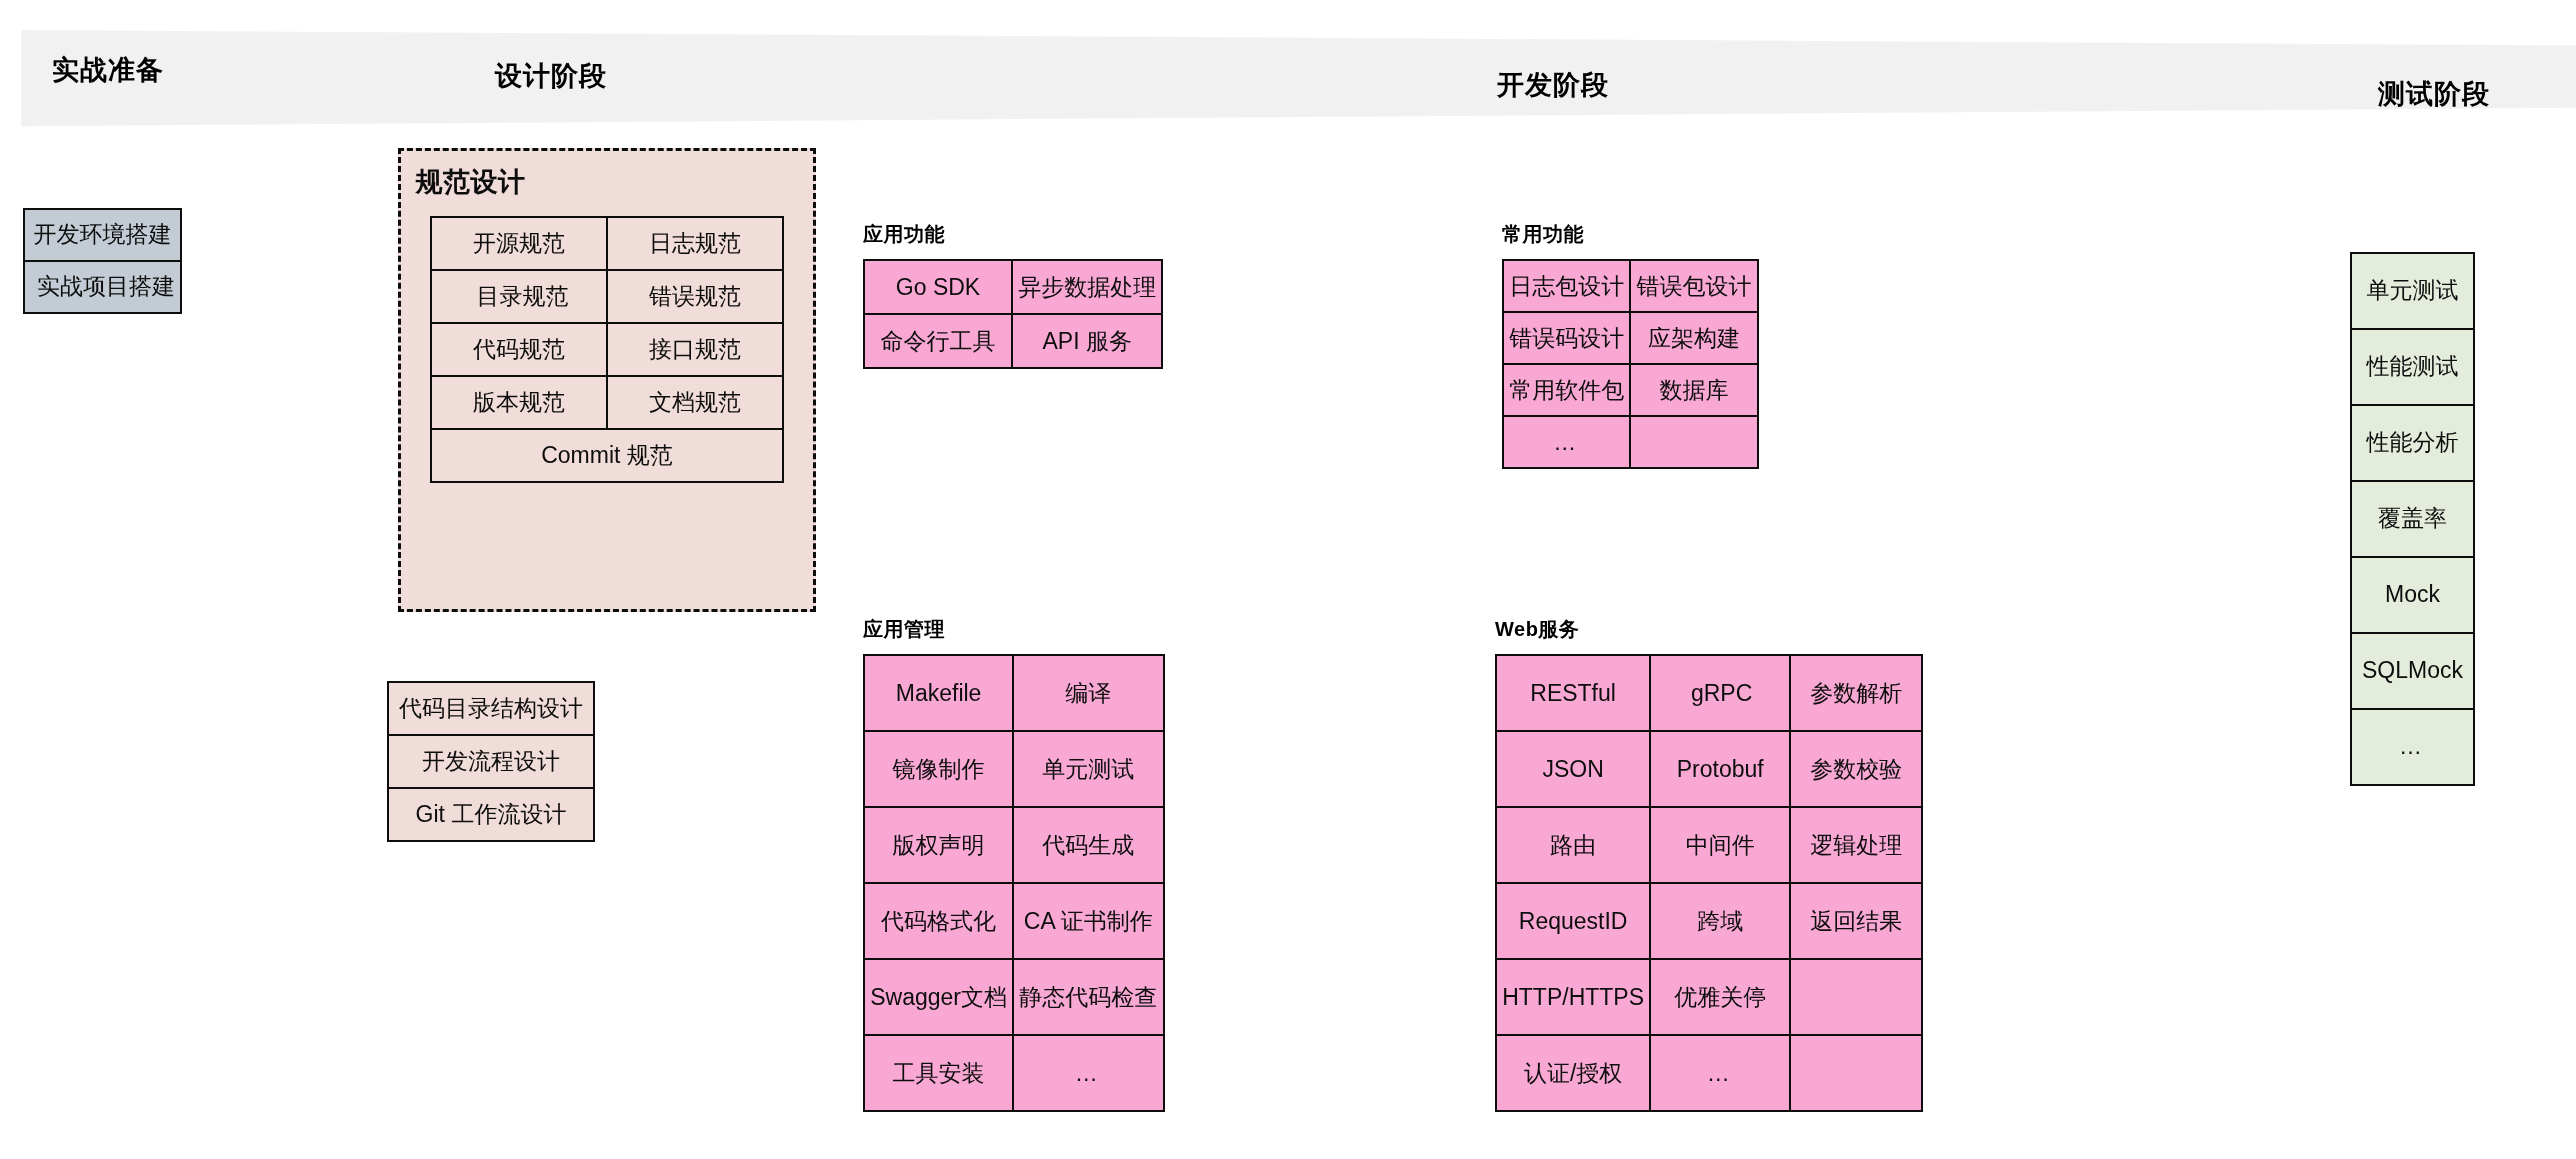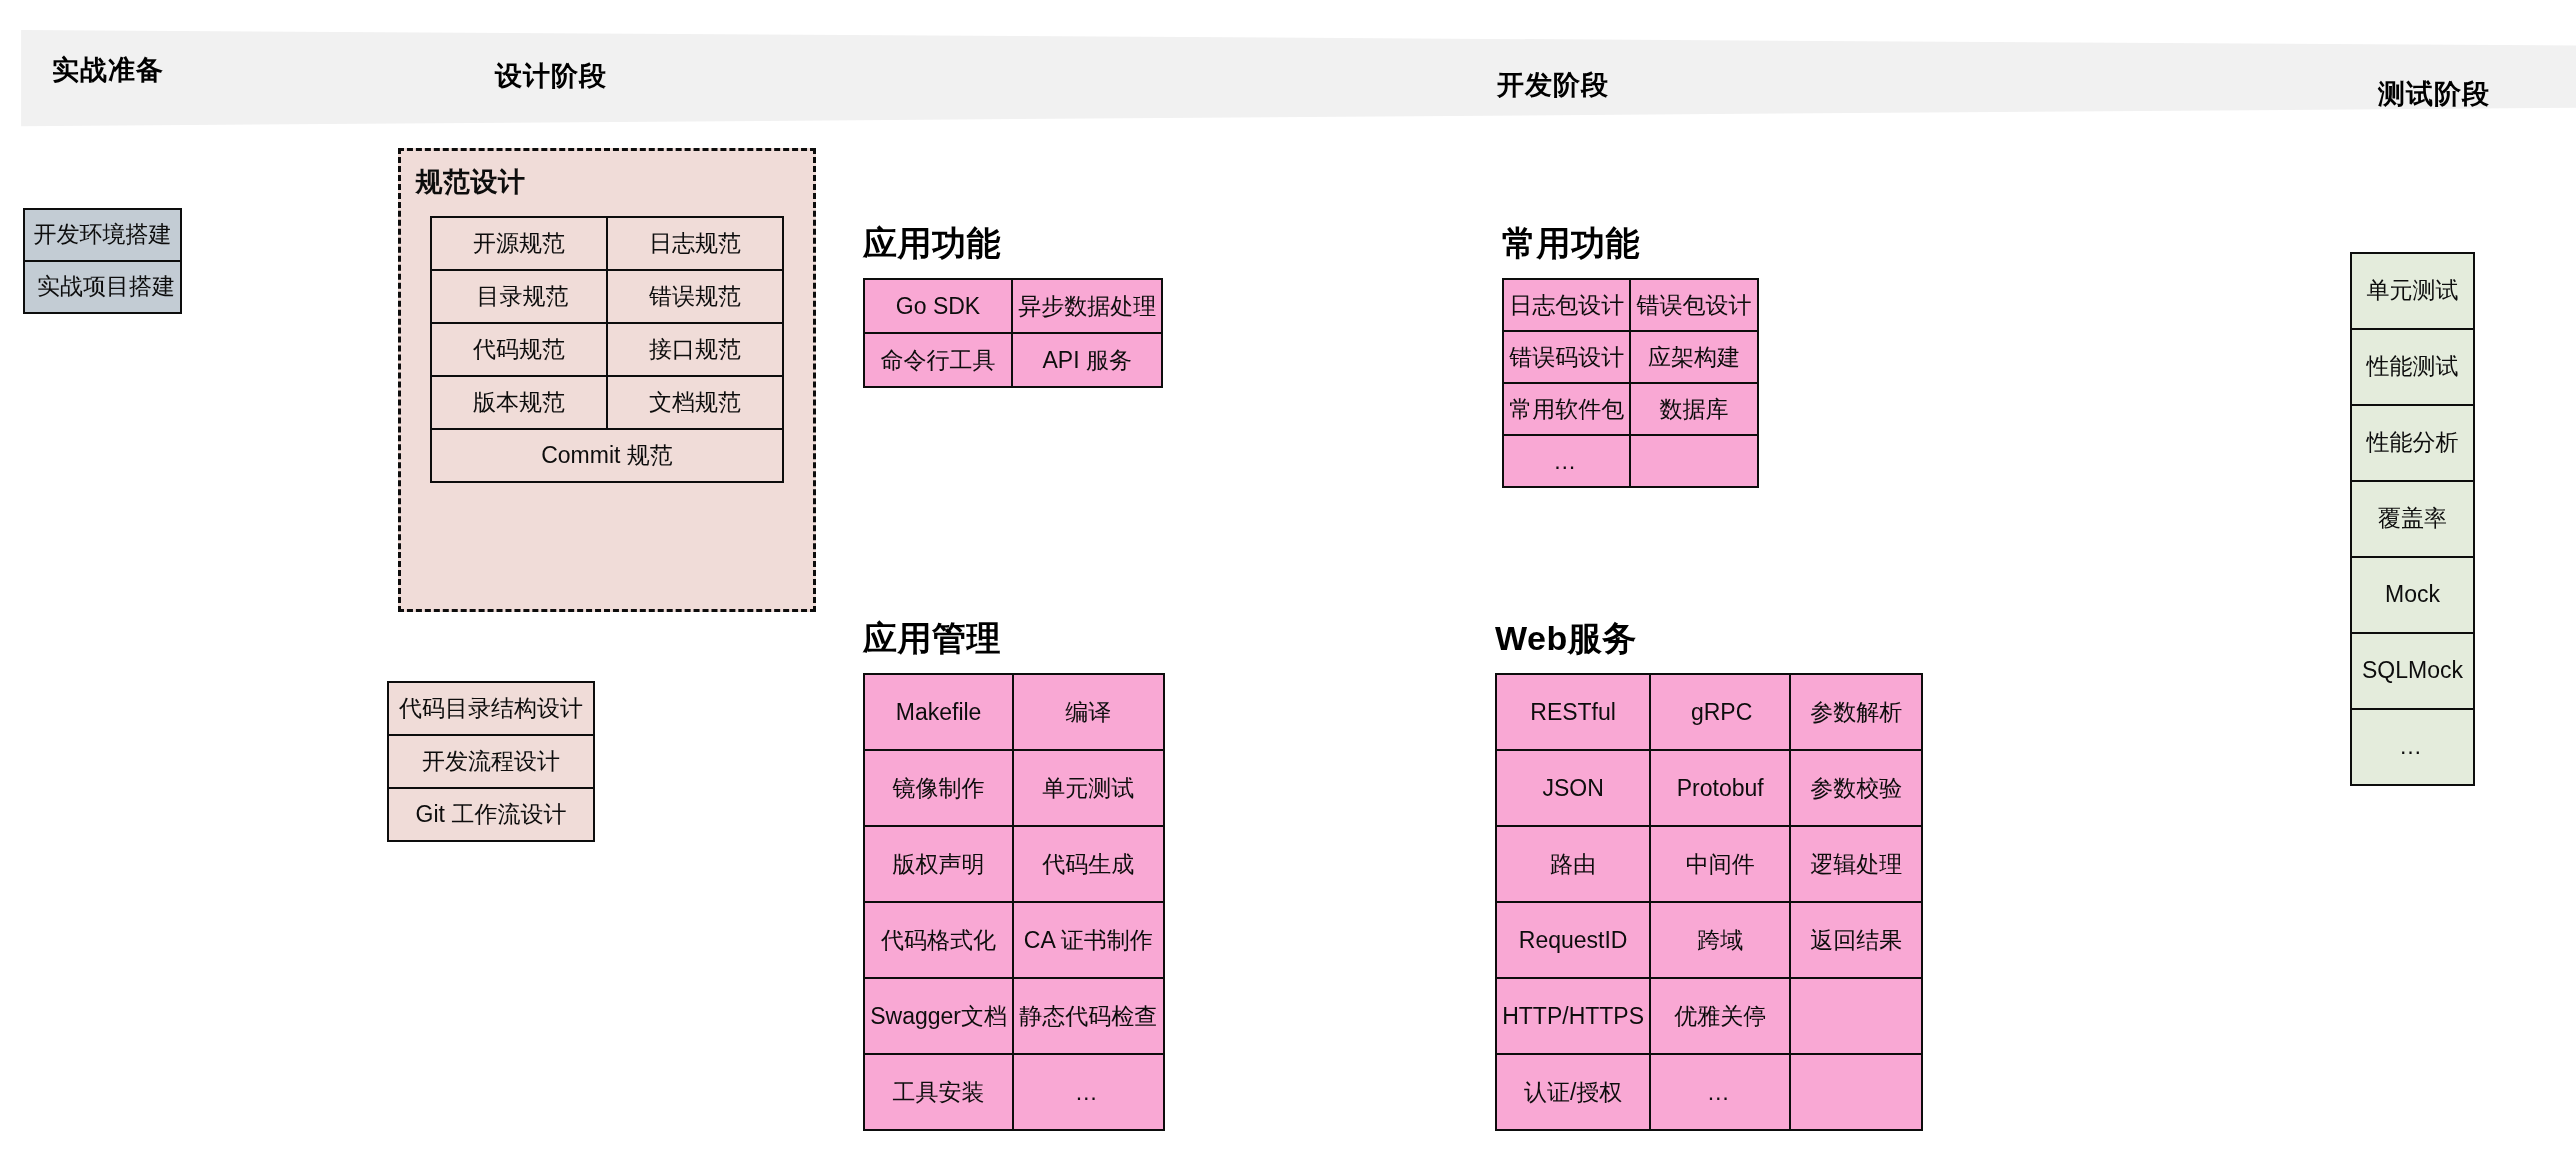--- a/index.html
+++ b/index.html
@@ -25,21 +25,21 @@
     font-size: 27px;
     font-weight: bold;
     color: #000000;
     white-space: nowrap;
     letter-spacing: 1px;
   }
 
   
   .grp { position: absolute; }
   .grp-title {
-    font-size: 34px;
+    font-size: 20px;
     font-weight: bold;
     color: #000;
     white-space: nowrap;
     margin-bottom: 11.3px;
     letter-spacing: 0.5px;
   }
   table.bx {
     border-collapse: collapse;
     table-layout: fixed;
   }

